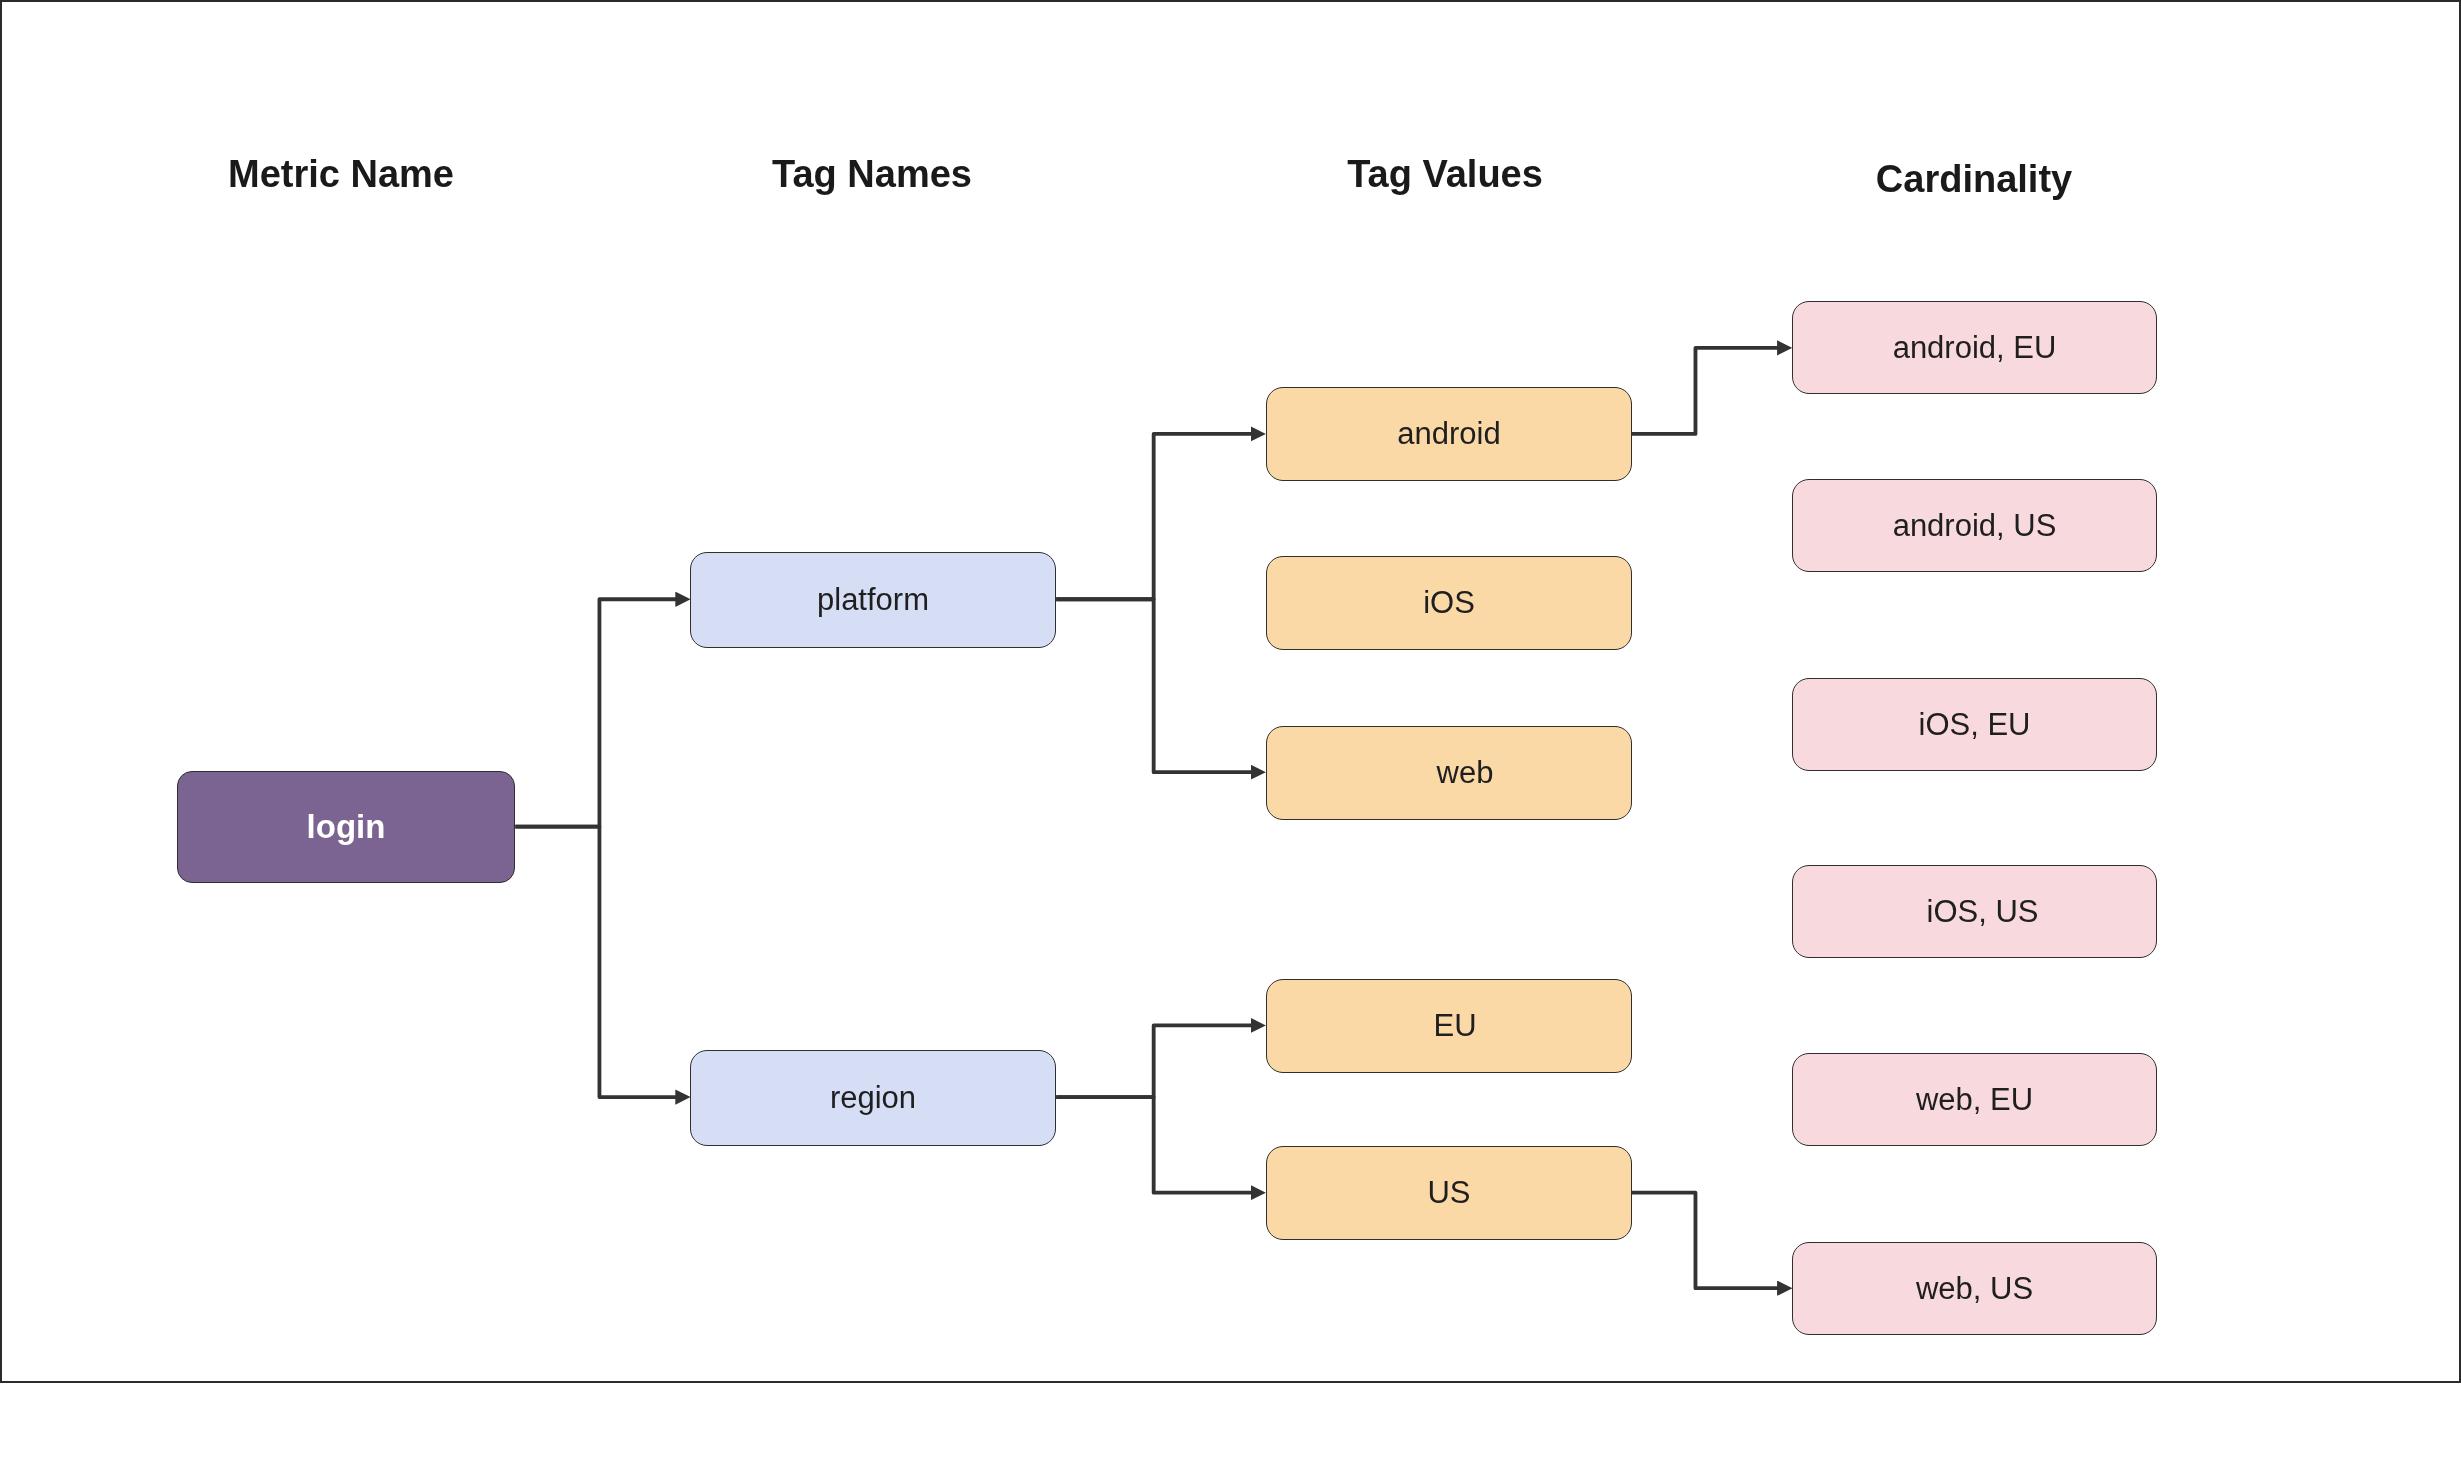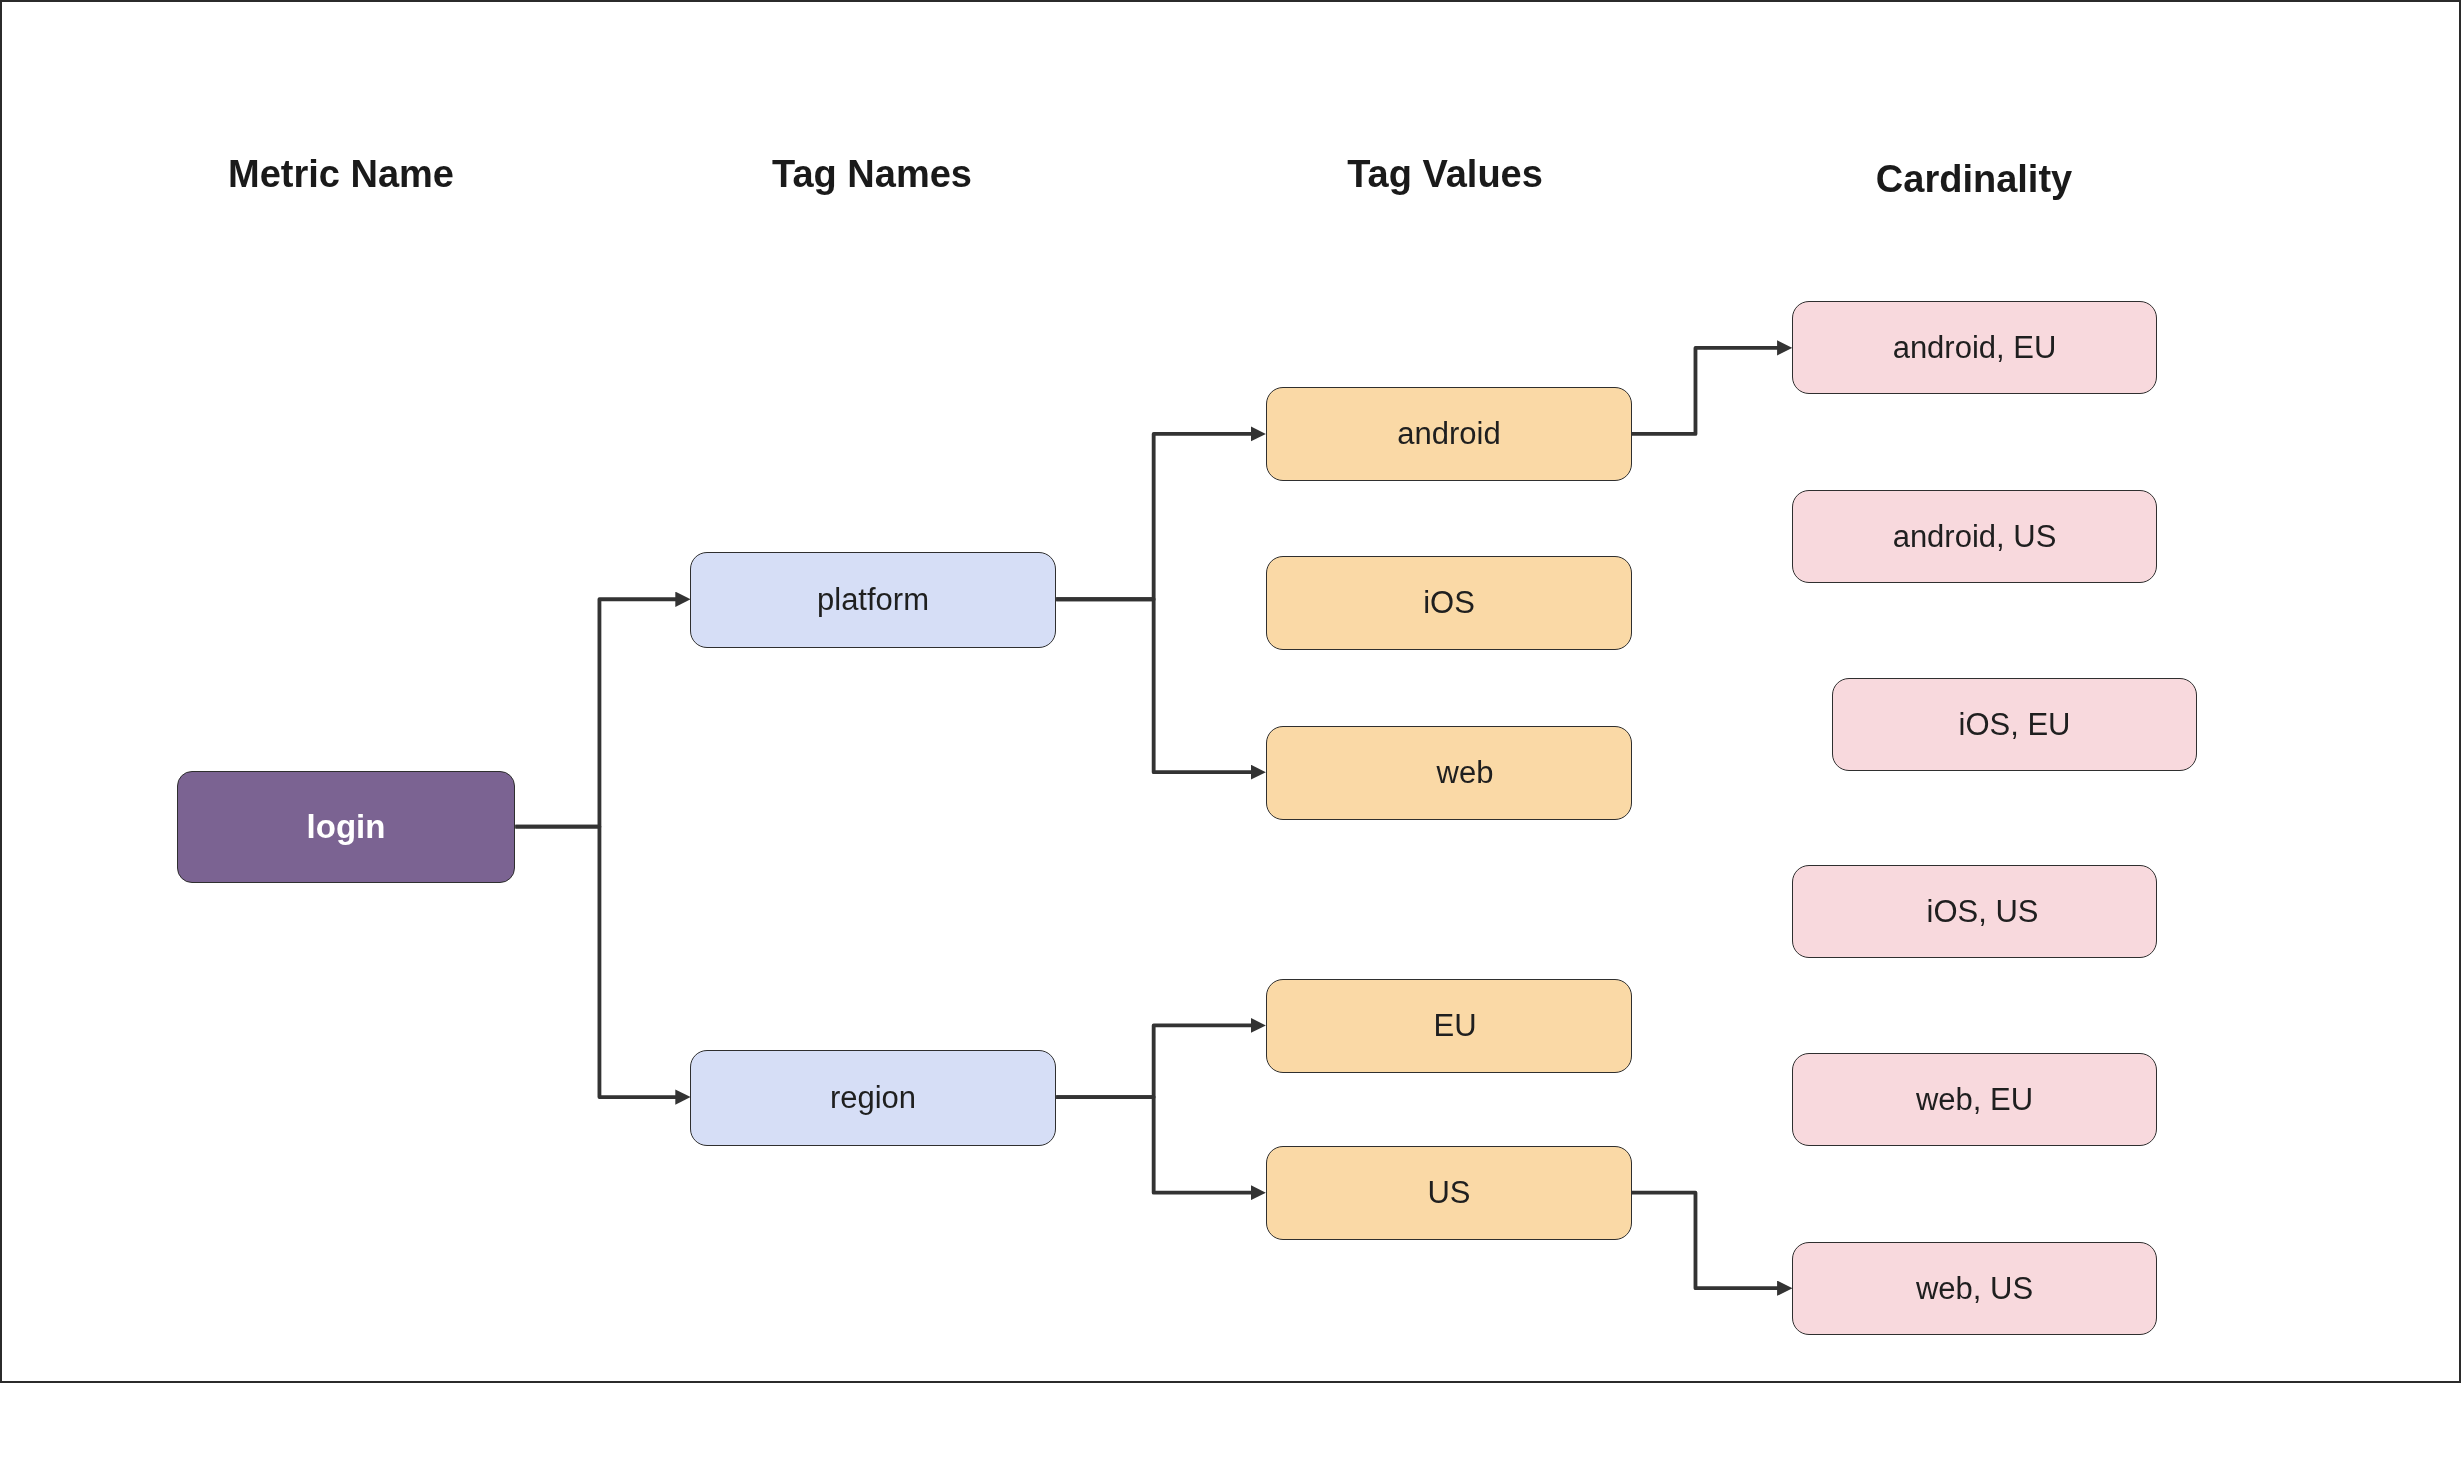--- a/index.html
+++ b/index.html
@@ -65,22 +65,22 @@
   .n-platform { left: 688px;  top: 550px;  width: 366px; height: 96px; }
   .n-region   { left: 688px;  top: 1048px; width: 366px; height: 96px; }
 
   .n-android  { left: 1264px; top: 385px;  width: 366px; height: 94px; }
   .n-ios      { left: 1264px; top: 554px;  width: 366px; height: 94px; }
   .n-web      { left: 1264px; top: 724px;  width: 366px; height: 94px; padding-left: 32px; }
   .n-eu       { left: 1264px; top: 977px; width: 366px; height: 94px; padding-left: 12px; }
   .n-us       { left: 1264px; top: 1144px; width: 366px; height: 94px; }
 
   .n-android-eu { left: 1790px; top: 299px;  width: 365px; height: 93px; }
-  .n-android-us { left: 1790px; top: 488px;  width: 365px; height: 93px; }
-  .n-ios-eu     { left: 1790px; top: 676px;  width: 365px; height: 93px; margin-left: 40px; }
+  .n-android-us { left: 1790px; top: 477px;  width: 365px; height: 93px; }
+  .n-ios-eu     { left: 1790px; top: 676px;  width: 365px; height: 93px; }
   .n-ios-us     { left: 1790px; top: 863px;  width: 365px; height: 93px; padding-left: 16px; }
   .n-web-eu     { left: 1790px; top: 1051px; width: 365px; height: 93px; }
   .n-web-us     { left: 1790px; top: 1240px; width: 365px; height: 93px; }
 
   .h-metric      { left: 339px;  top: 151px; }
   .h-tag-names   { left: 870px;  top: 151px; }
   .h-tag-values  { left: 1443px; top: 151px; }
   .h-cardinality { left: 1972px; top: 156px; }
 
   svg.edges {

